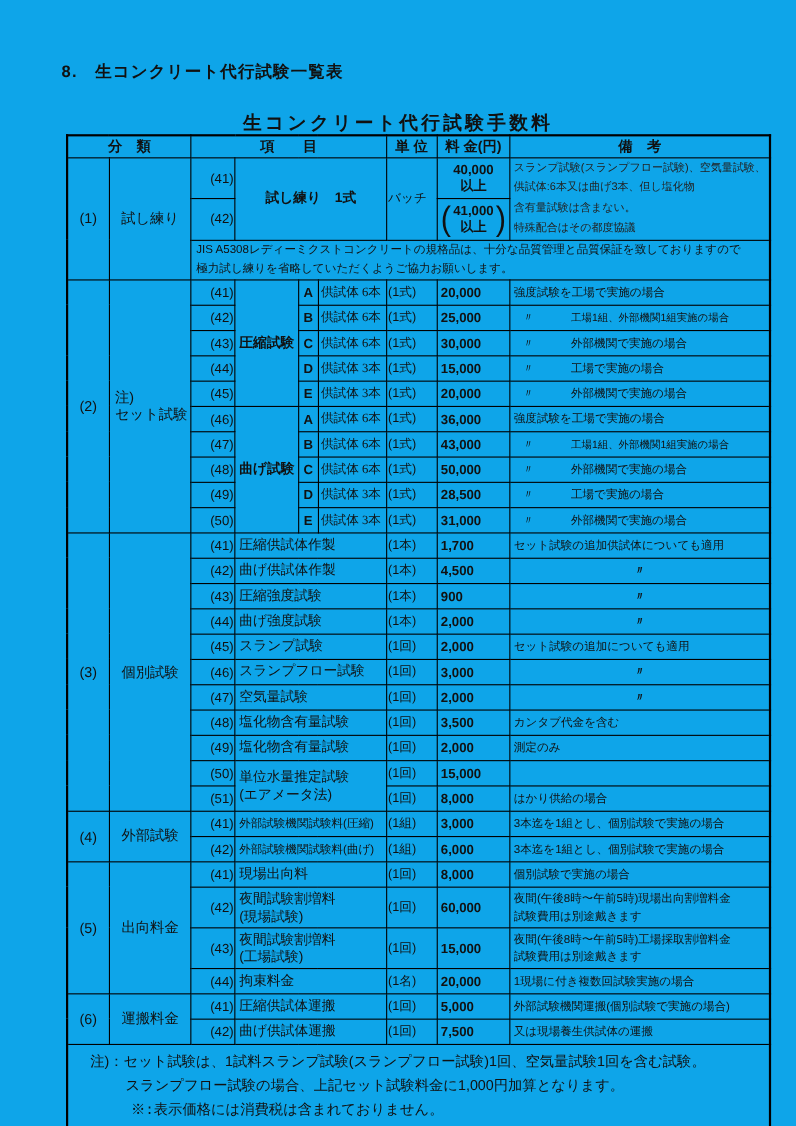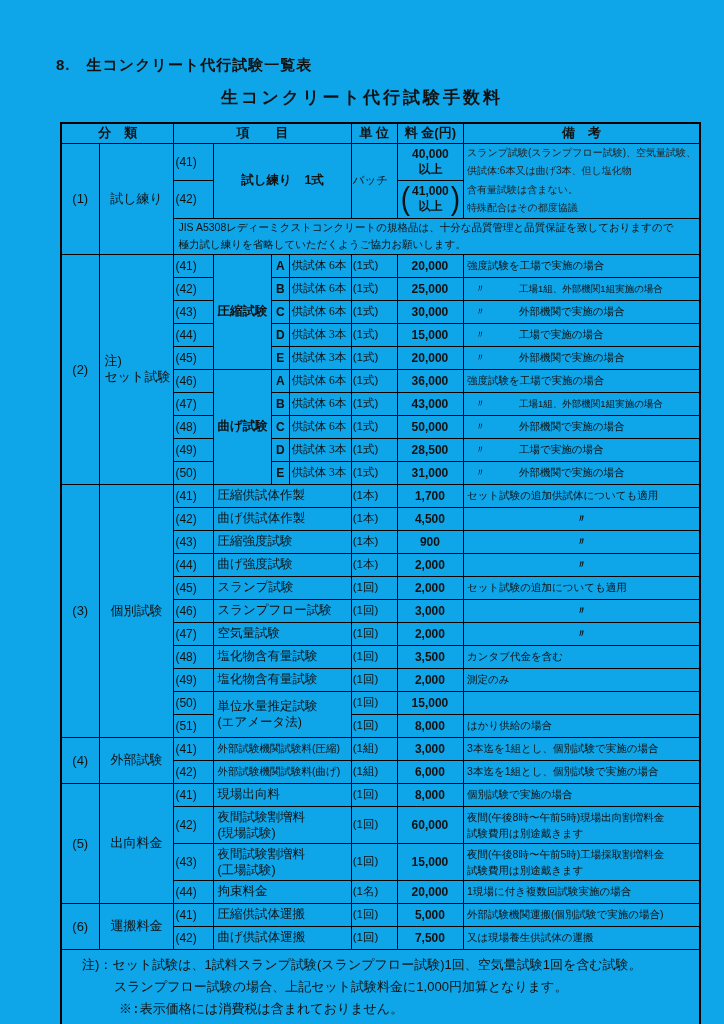--- a/index.html
+++ b/index.html
@@ -2,41 +2,41 @@
 <html lang="ja"><head>
 <meta charset="utf-8">
 <style>
   html,body{margin:0;padding:0;background:#9a9a9a;}
   .page{
     position:relative;width:724px;height:1024px;background:#0ea5e9;
     font-family:"Liberation Sans","DejaVu Sans",sans-serif;color:#111;
     margin:0 auto;overflow:hidden;
   }
   .doc-heading{position:absolute;top:56px;left:56px;font-size:15px;font-weight:bold;letter-spacing:1px;}
-  .doc-subtitle{position:absolute;top:86px;left:0;width:100%;text-align:center;font-size:17px;font-weight:bold;letter-spacing:3px;}
+  .doc-subtitle{position:absolute;top:100px;left:0;width:100%;text-align:center;font-size:17px;font-weight:bold;letter-spacing:3px;}
   .tbl-wrap{position:absolute;top:122px;left:60px;}
   table{border-collapse:collapse;table-layout:fixed;border:2px solid #000;}
   td{border:1px solid #000;padding:0 3px;font-size:12px;overflow:hidden;white-space:nowrap;vertical-align:middle;}
   tr.hdr{height:20px;}
   tr.h37{height:37px;}
   tr.h38{height:38px;}
   tr.h36{height:36px;}
   tr.std{height:19px;}
   tr.notes-row{height:94px;}
   .c{text-align:center;font-weight:bold;}
   .hd{font-size:13px;}
   .secno{font-size:13px;text-align:center;}
   .secname{font-size:13px;text-align:center;}
   .secname .nm-line{display:block;text-align:left;padding-left:2px;line-height:16px;}
-  .ino{font-size:12px;text-align:left;padding:4px 1px;}
+  .ino{font-size:12px;text-align:right;padding:4px 1px;}
   .item{font-size:12.5px;}
   .item-sm{font-size:10.5px;}
   .spec{font-size:11.5px;padding:0 2px;font-family:Liberation Serif, serif;}
   .unit{font-size:11.5px;padding:0 1px;}
-  .fee{font-size:12px;font-weight:bold;text-align:center;padding-right:4px;}
+  .fee{font-size:12px;font-weight:bold;text-align:left;padding-right:4px;}
   .rk{font-size:10.5px;padding:0 3px;}
   .rk .ditto{display:inline-block;width:52px;padding-left:8px;box-sizing:border-box;}
   .rk-sm{font-size:9.5px;}
   .line2 span{display:block;line-height:16px;}
   .fee-stack{display:flex;flex-direction:column;align-items:center;font-weight:bold;line-height:15px;font-size:12px;}
   .fee-paren{display:flex;align-items:center;justify-content:center;gap:2px;}
   .bigparen{font-size:28px;font-weight:400;line-height:1;transform:scaleY(1.1);font-family:"Liberation Sans",sans-serif;}
   .s1-remarks{font-size:10px;line-height:18.5px;color:#222;}
   .s1-remarks span{display:block;}
   .jis{font-size:10.5px;line-height:17px;padding-left:4px;}

